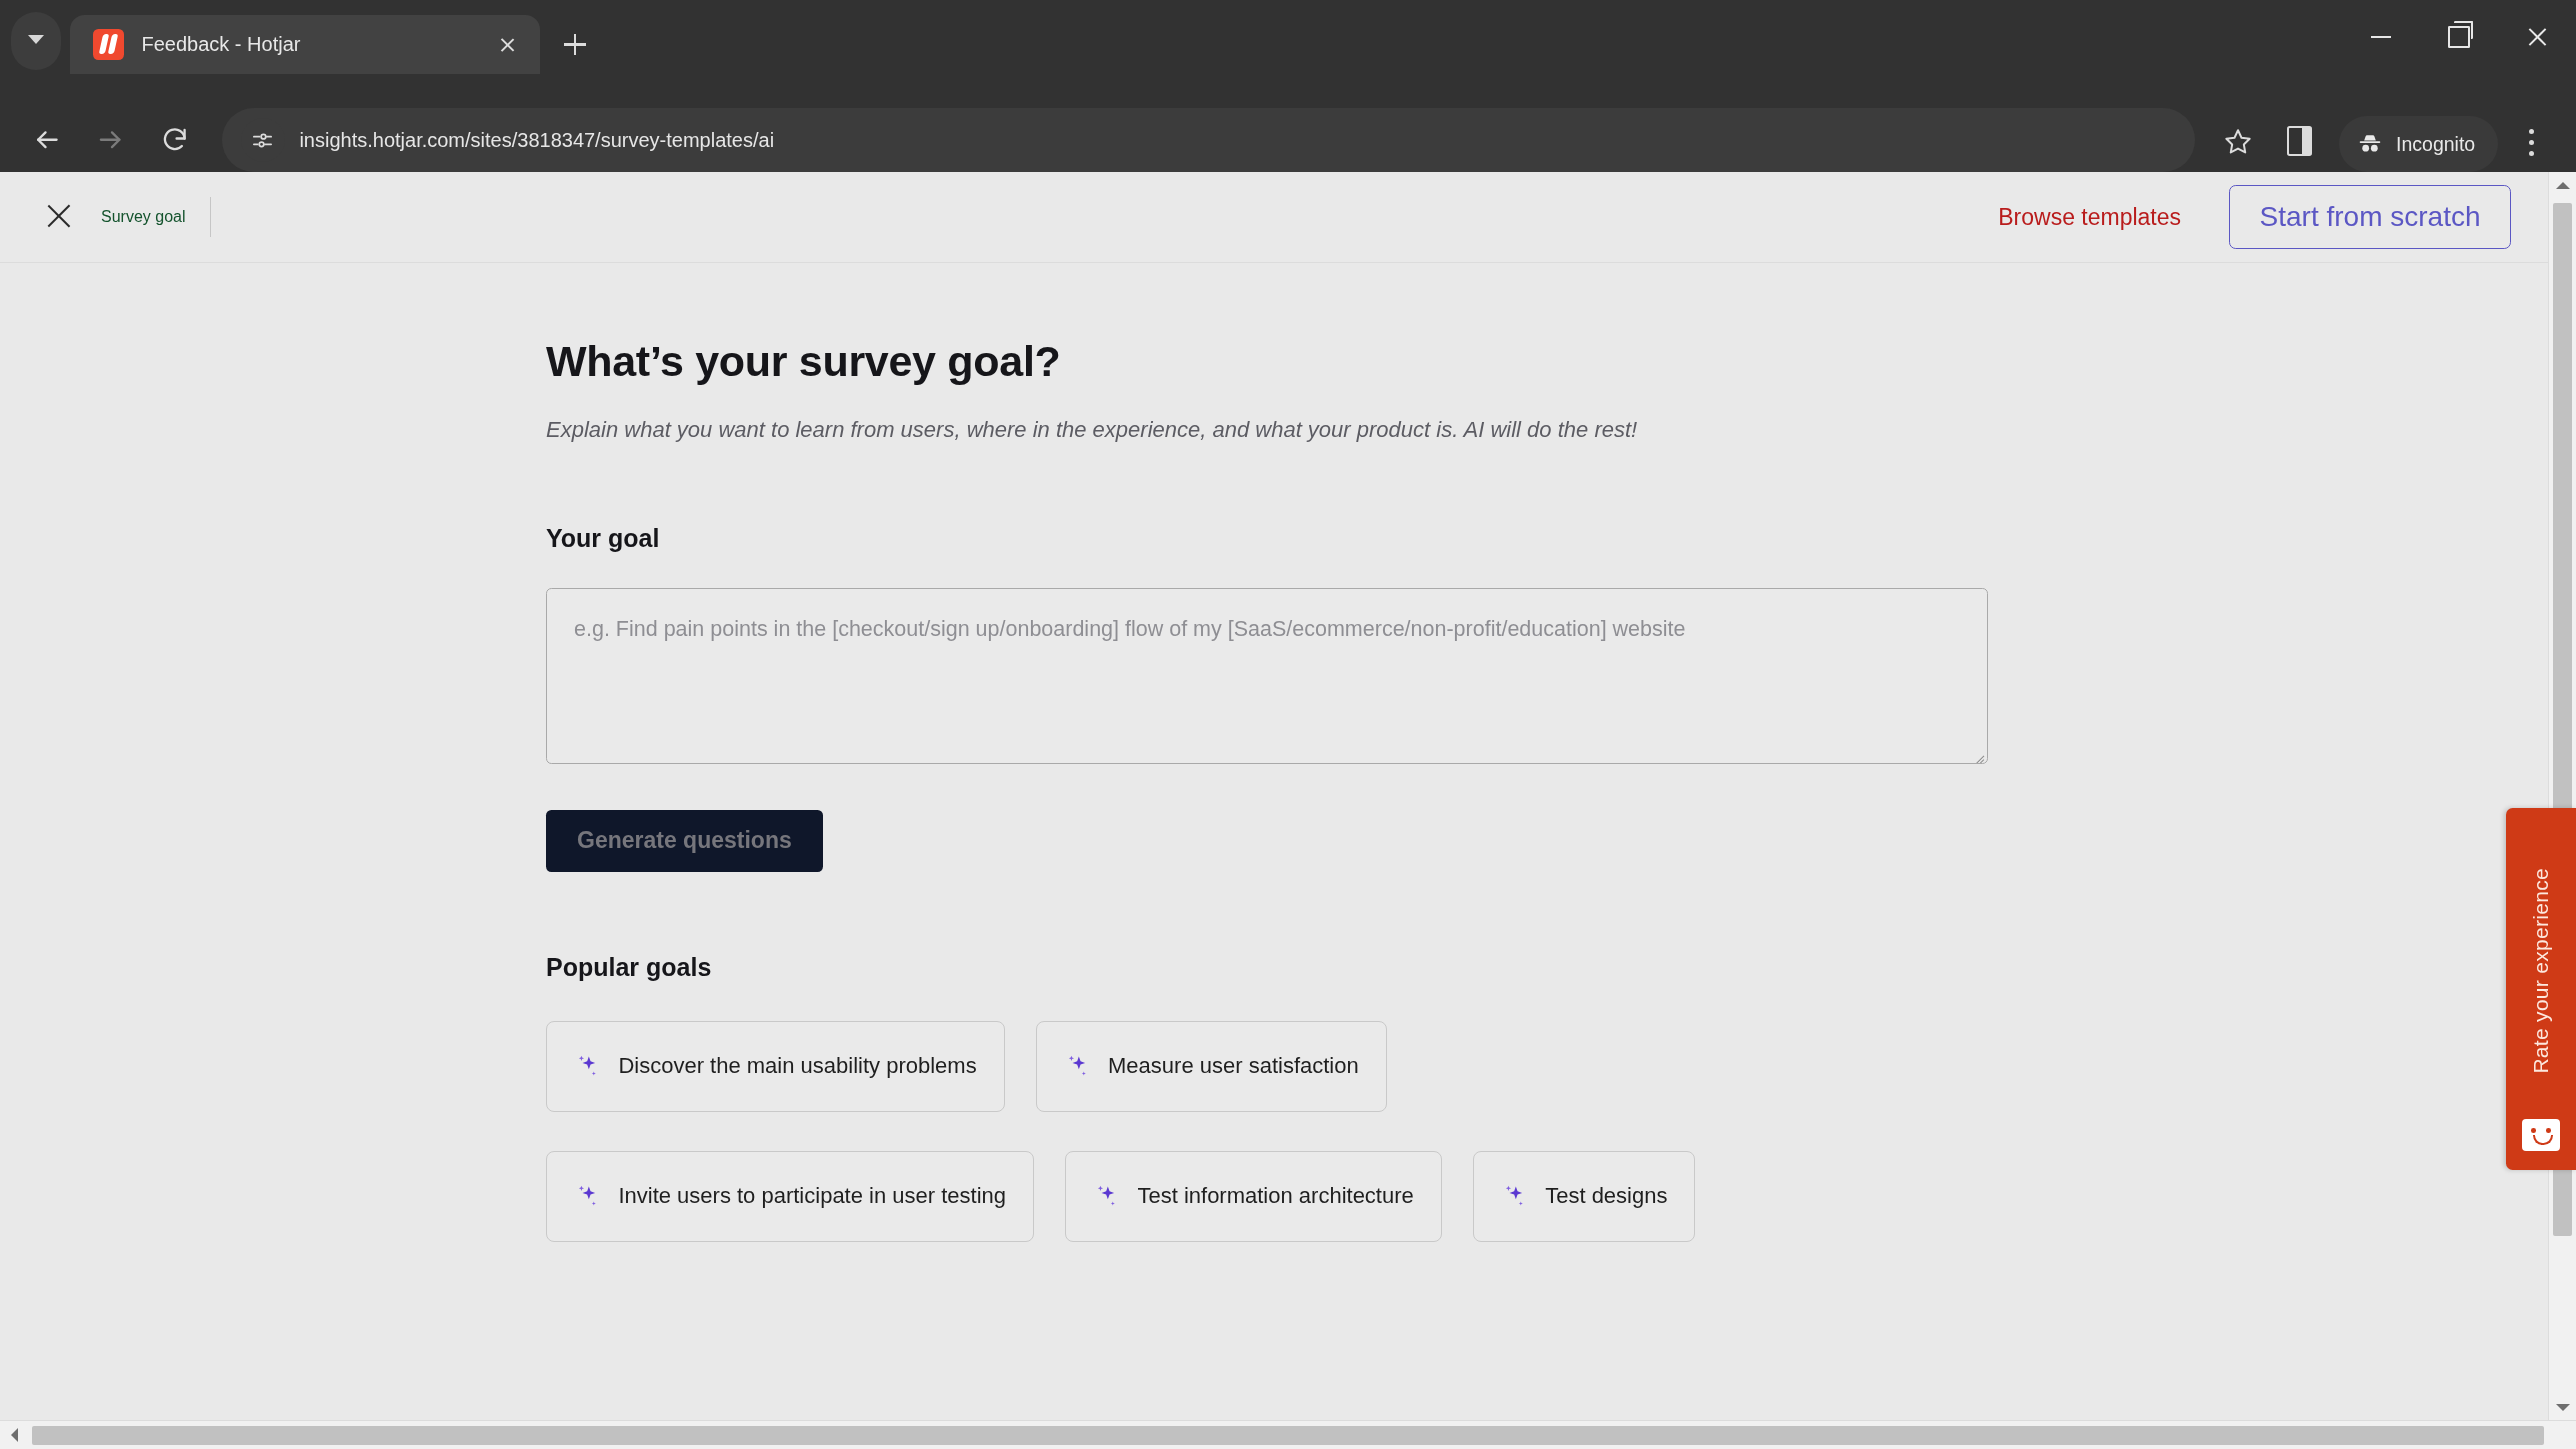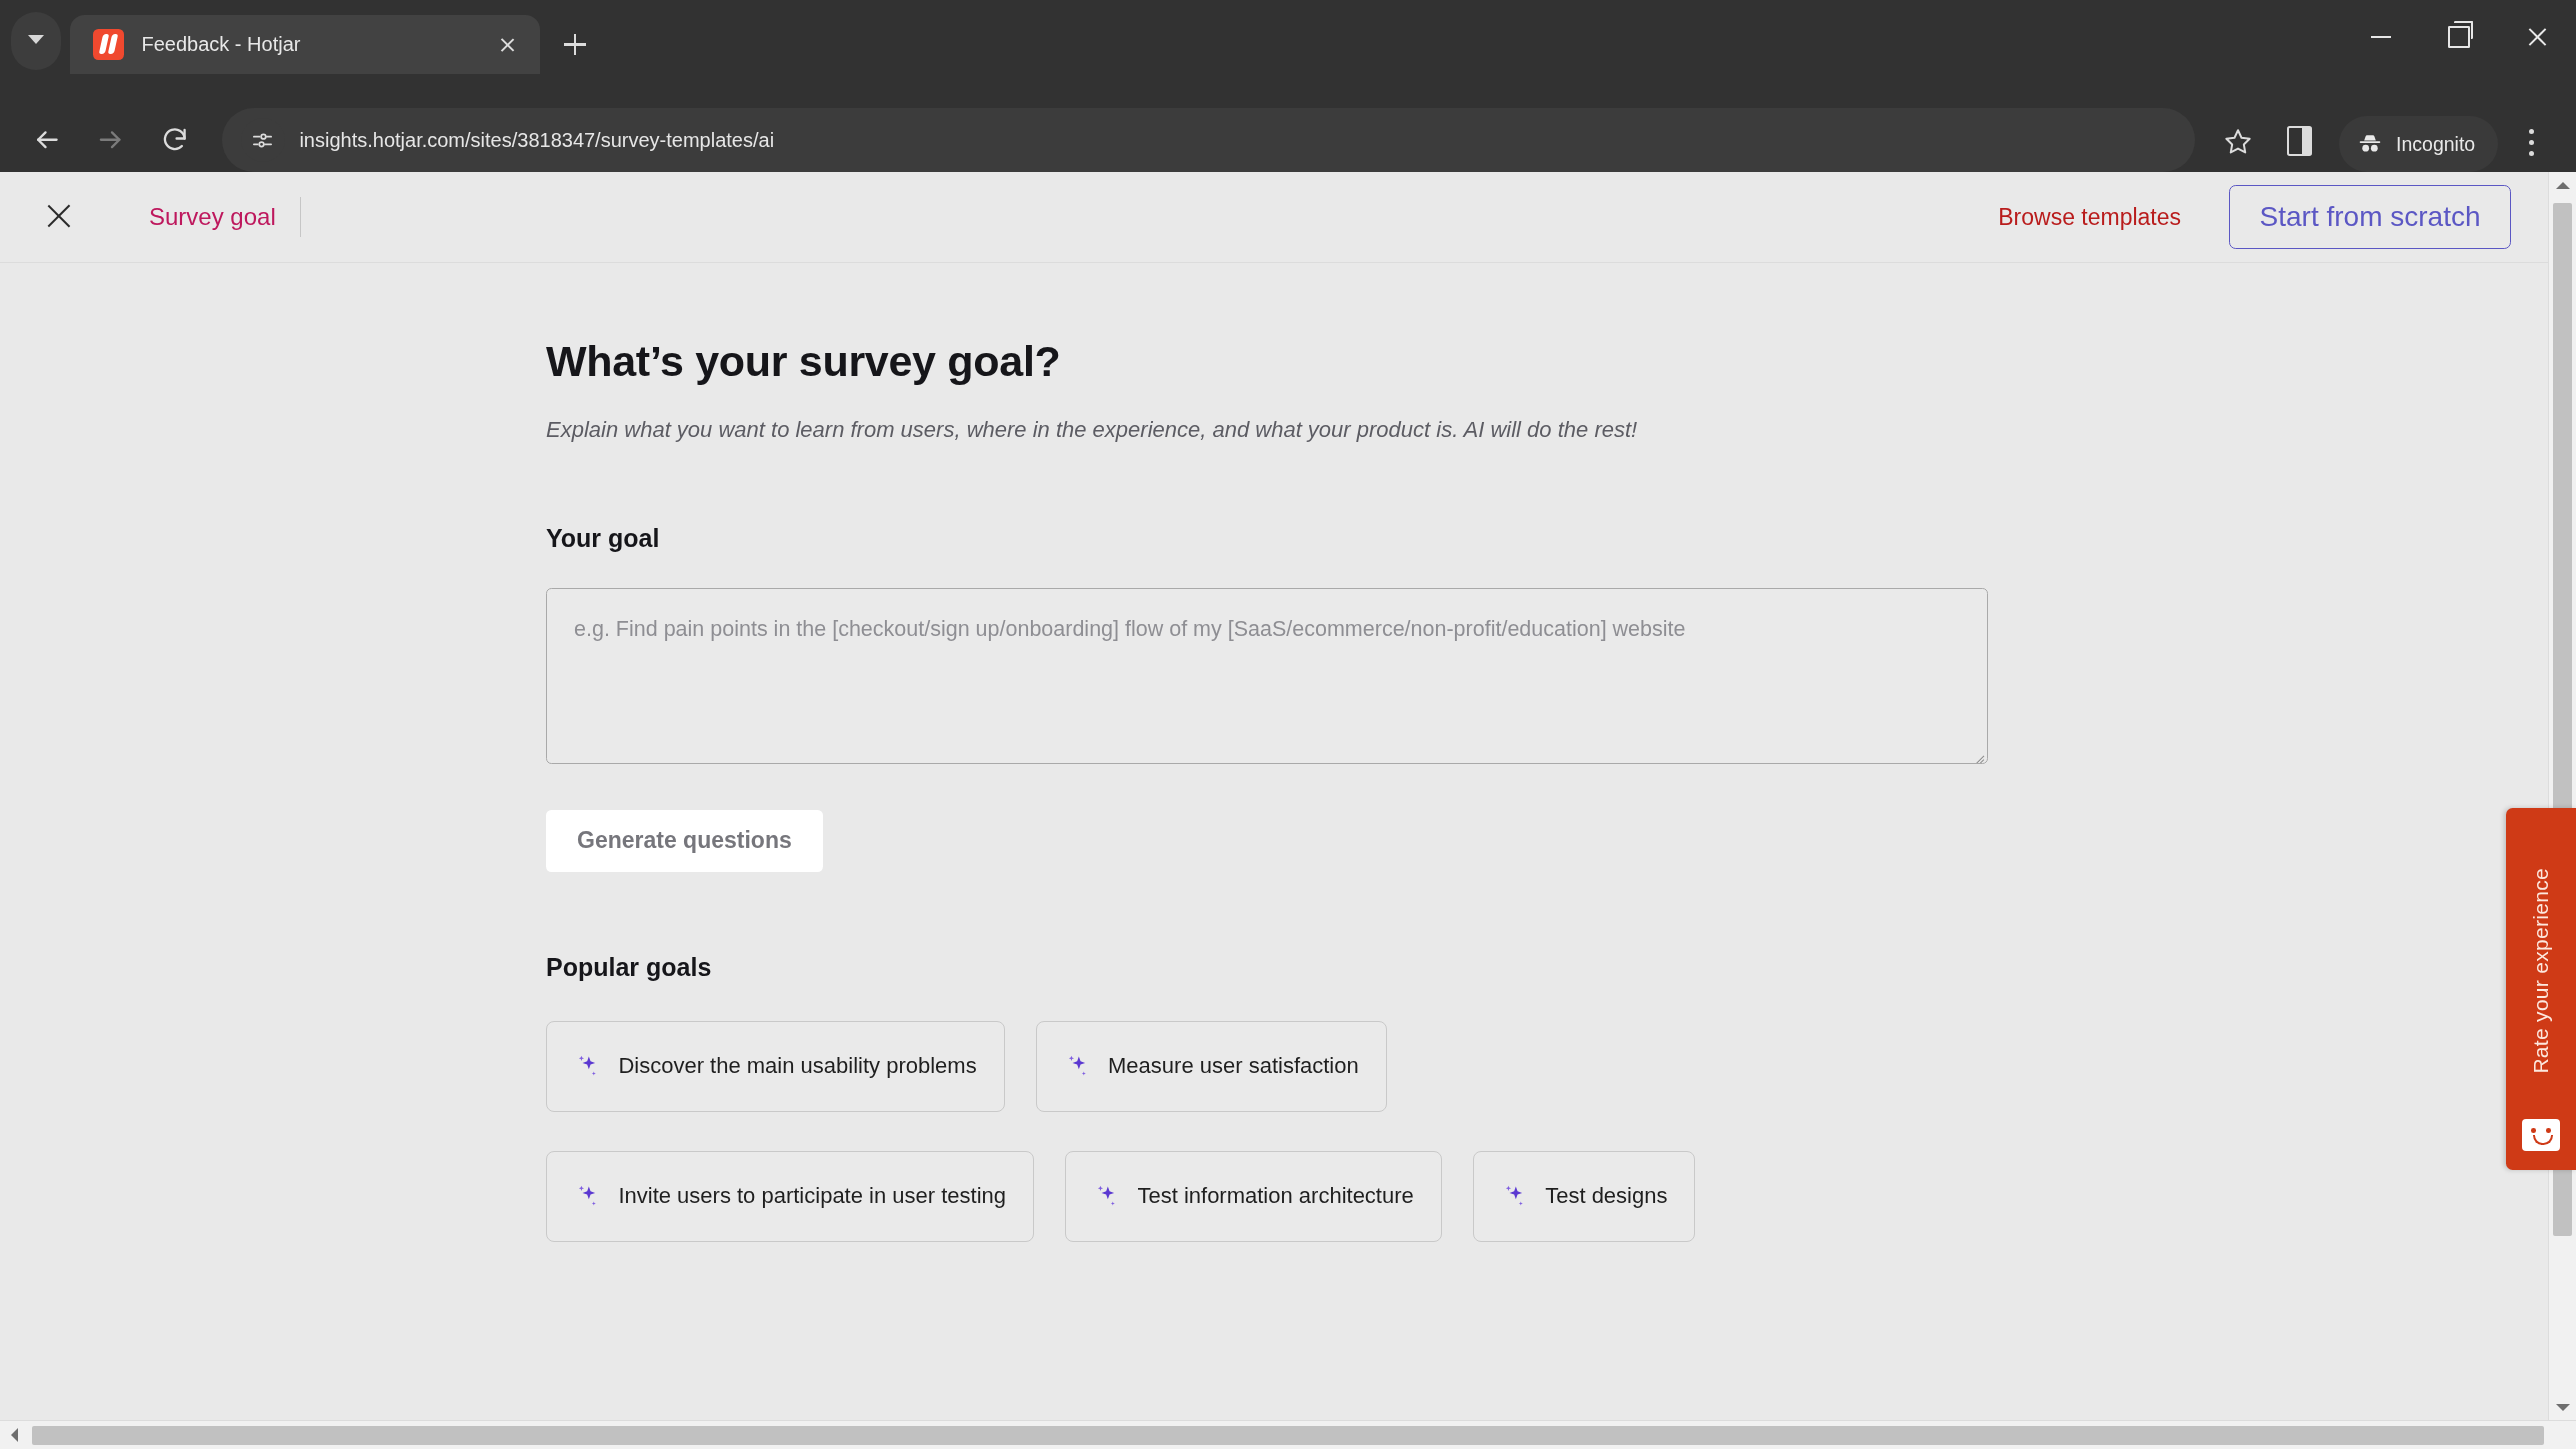--- a/index.html
+++ b/index.html
@@ -295,24 +295,23 @@
   .close-x::before, .close-x::after {
     content: "";
     position: absolute; left: 4px; top: 17.4px;
     width: 29.5px; height: 2px;
     background: #2b2b2b;
   }
   .close-x::before { transform: rotate(45deg); }
   .close-x::after  { transform: rotate(-45deg); }
 
   .header-title {
-    font-size: 24px;
-    color: #be185d;
+    font-size: 16px;
+    color: #14532d;
     font-weight: 500;
-    margin-left: 48px;
   }
   .header-div {
     width: 0.7px;
     height: 40px;
     background: #c6c6c6;
     margin-left: 24px;
   }
   .header-spacer { flex: 1; }
 
   .browse-templates {
@@ -386,21 +385,21 @@
     height: 1.3px;
     right: 0;
     transform-origin: right center;
     transform: rotate(-45deg);
   }
   .resize-grip::before { width: 17.4px; bottom: 4px; }
   .resize-grip::after  { width: 10px; bottom: 0px; }
 
   .generate-btn {
     margin-top: 46px;
-    background: #ffffff;
+    background: #0f172a;
     color: #76767c;
     font-size: 23px;
     font-weight: 700;
     border: none;
     border-radius: 5.4px;
     padding: 17.4px 31px;
     display: inline-block;
   }
 
   .chips-row {

